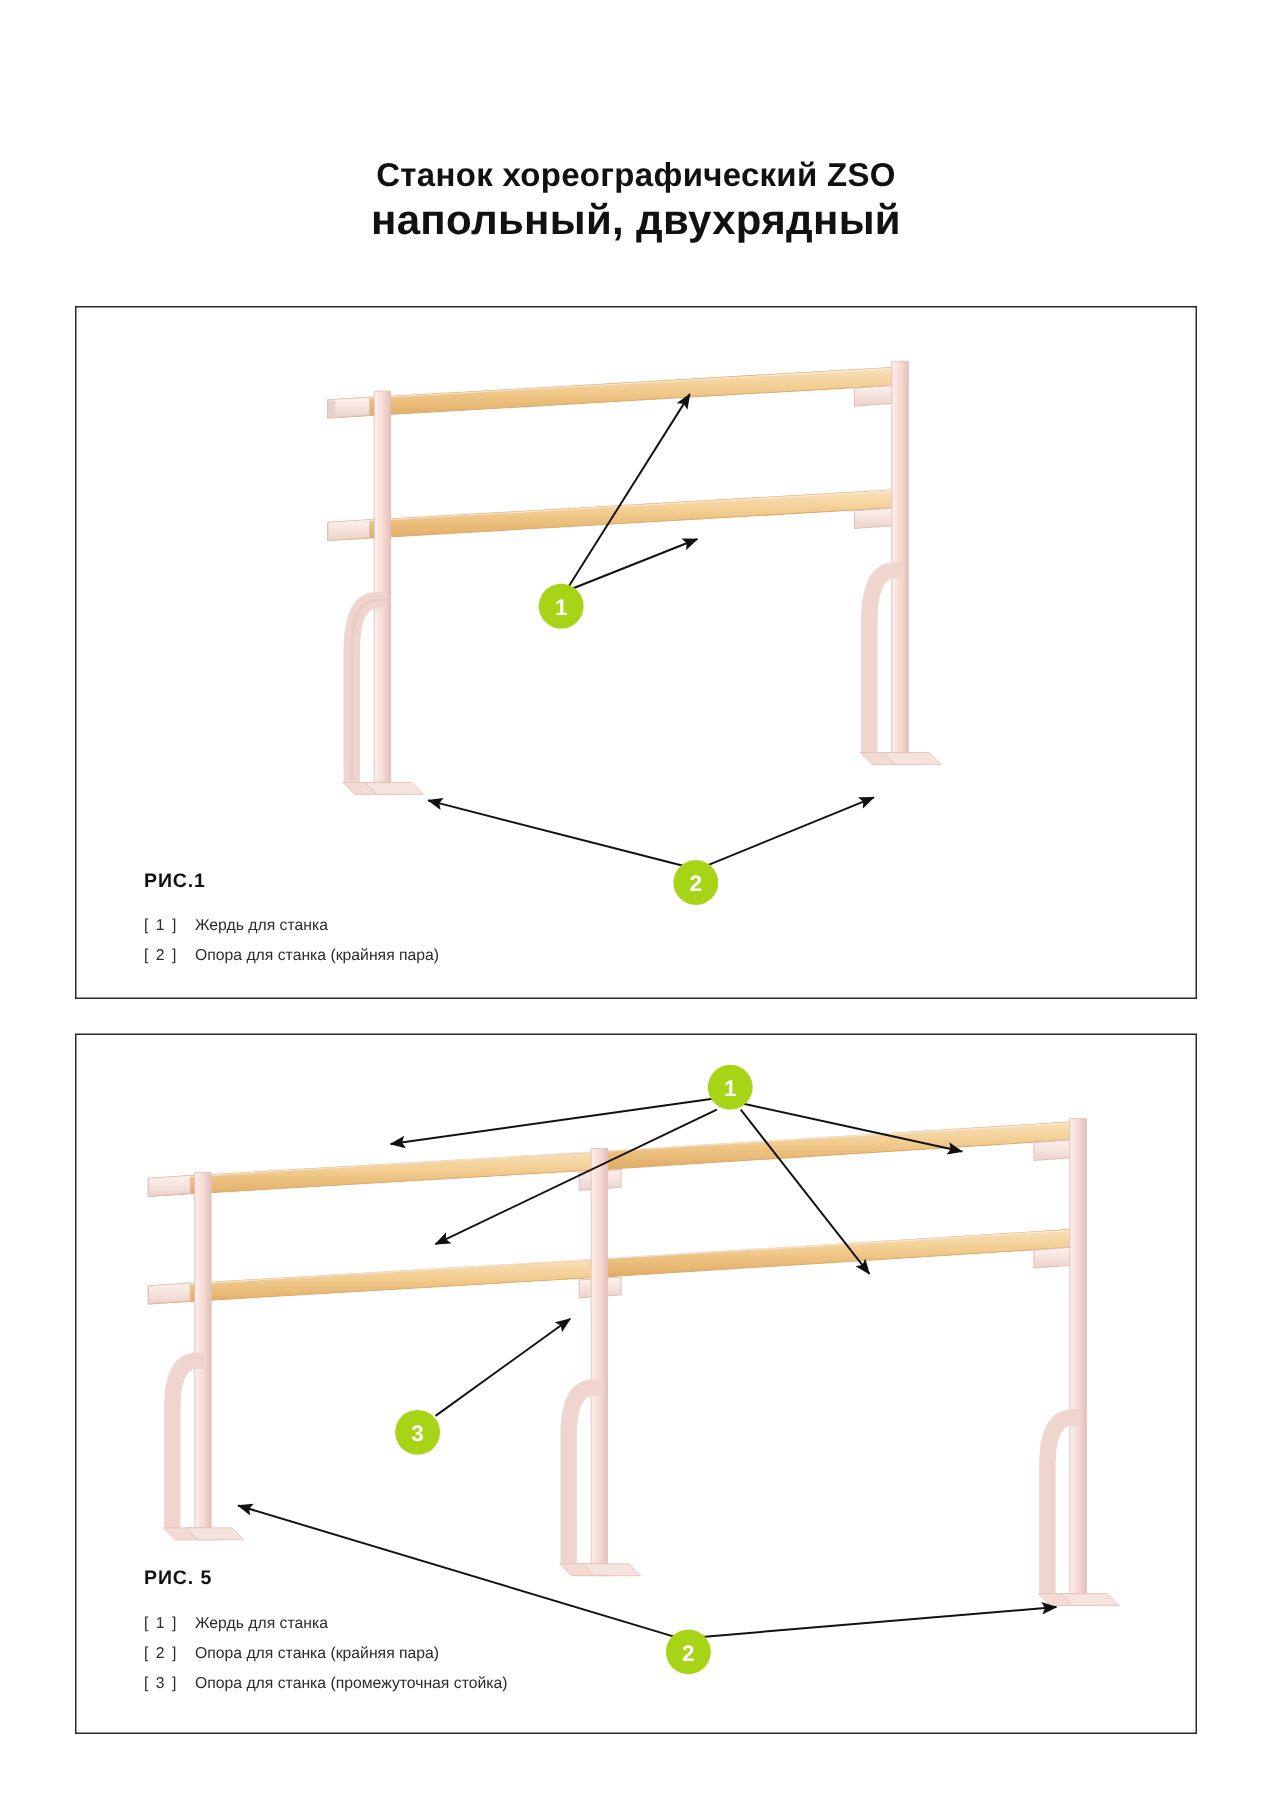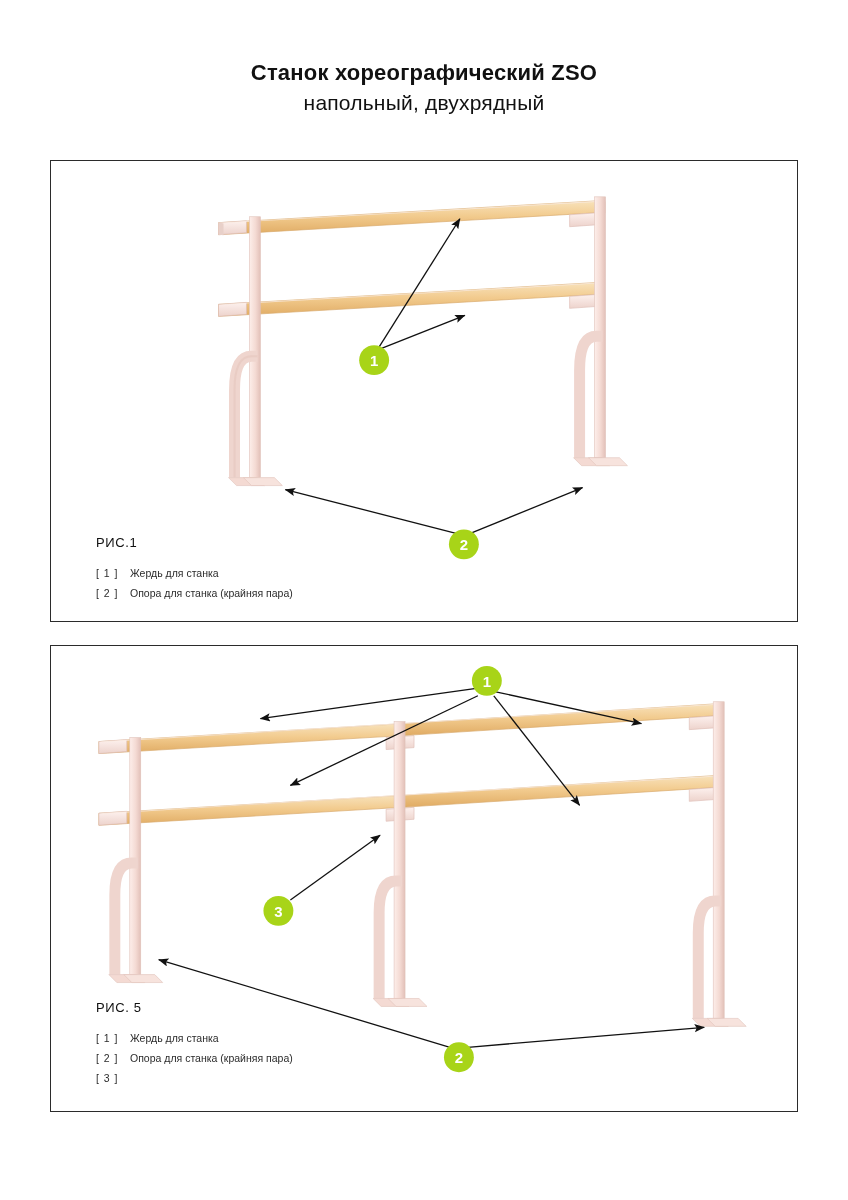--- a/index.html
+++ b/index.html
@@ -12,40 +12,41 @@
     height: 1200px;
     font-family: "Liberation Sans", sans-serif;
     color: #1a1a1a;
     position: relative;
     overflow: hidden;
   }
   .page {
     width: 848px;
     height: 1048px;
     position: relative;
+    margin-top: 44px;
   }
 
   
   .title-block {
     position: absolute;
     top: 58px;
     left: 0;
     width: 848px;
     text-align: center;
   }
   .title-line {
     font-size: 22px;
     font-weight: bold;
     letter-spacing: 0.2px;
     line-height: 30px;
     color: #111111;
   }
   .title-line.sub {
-    font-weight: normal;
-    font-size: 21px;
+    font-weight: bold;
+    font-size: 28px;
   }
 
   
   .panel {
     position: absolute;
     border: 1.5px solid #2b2b2b;
     background: #ffffff;
     box-sizing: border-box;
   }
   #panel-1 {
@@ -66,21 +67,21 @@
     left: 0;
     top: 0;
     width: 100%;
     height: 100%;
   }
 
   
   .fig-caption {
     position: absolute;
     font-size: 13px;
-    font-weight: normal;
+    font-weight: bold;
     letter-spacing: 0.6px;
     color: #111111;
   }
   .legend {
     position: absolute;
     font-size: 10.5px;
     color: #2b2b2b;
     line-height: 20px;
   }
   .legend-row {
@@ -291,16 +292,17 @@
     <div class="legend-row">
       <span class="legend-num">[  1  ]</span>
       <span class="legend-text">Жердь для станка</span>
     </div>
     <div class="legend-row">
       <span class="legend-num">[  2  ]</span>
       <span class="legend-text">Опора для станка (крайняя пара)</span>
     </div>
     <div class="legend-row">
       <span class="legend-num">[  3  ]</span>
+      <span class="legend-text">Опора для станка (промежуточная стойка)</span>
     </div>
   </div>
 
 </div>
 
 </body></html>

